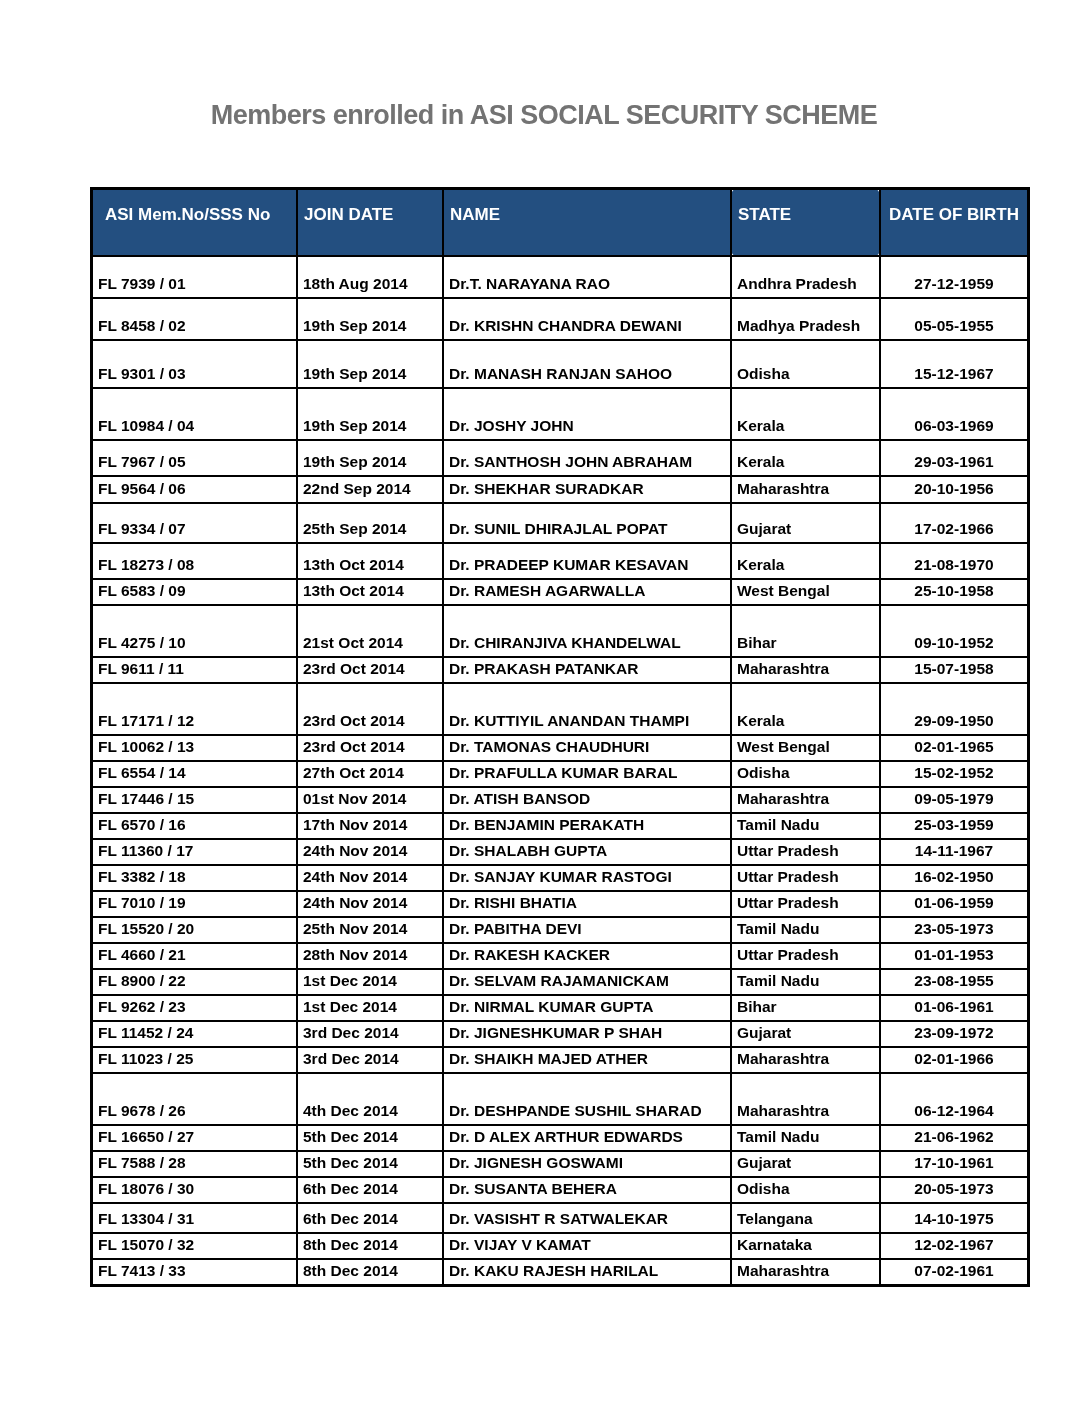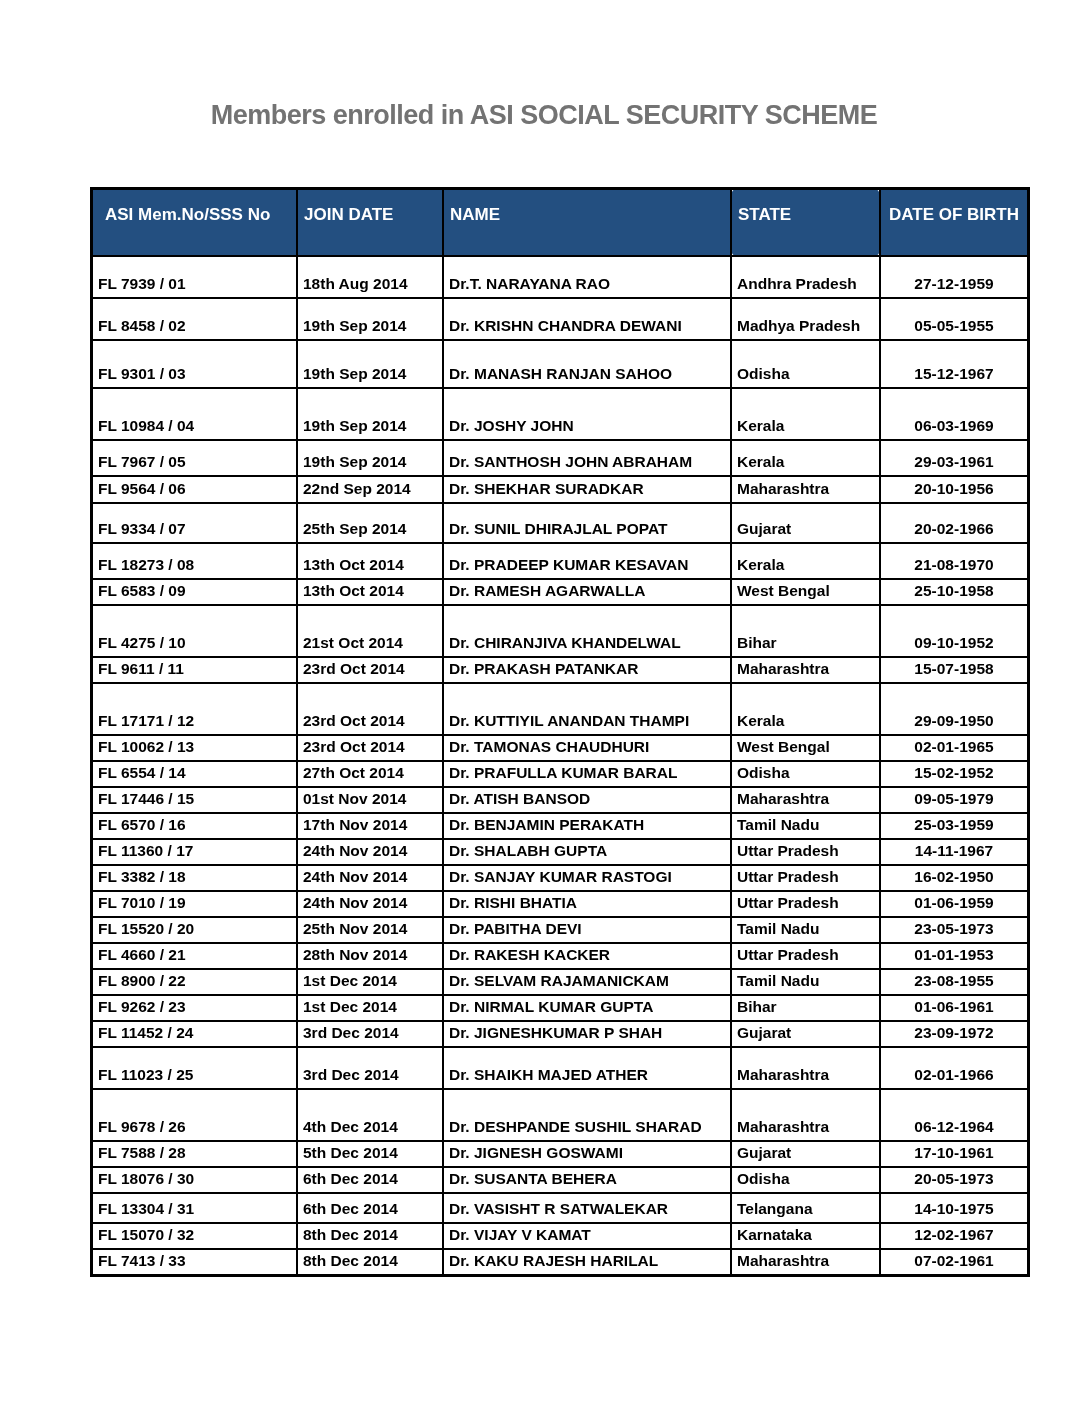--- a/index.html
+++ b/index.html
@@ -123,21 +123,21 @@
           <td class="col1">22nd Sep 2014</td>
           <td class="col2">Dr. SHEKHAR SURADKAR</td>
           <td class="col3">Maharashtra</td>
           <td class="col4">20-10-1956</td>
         </tr>
         <tr style="height: 40px;">
           <td class="col0">FL 9334 / 07</td>
           <td class="col1">25th Sep 2014</td>
           <td class="col2">Dr. SUNIL DHIRAJLAL POPAT</td>
           <td class="col3">Gujarat</td>
-          <td class="col4">20-02-1966</td>
+          <td class="col4">17-02-1966</td>
         </tr>
         <tr style="height: 36px;">
           <td class="col0">FL 18273 / 08</td>
           <td class="col1">13th Oct 2014</td>
           <td class="col2">Dr. PRADEEP KUMAR KESAVAN</td>
           <td class="col3">Kerala</td>
           <td class="col4">21-08-1970</td>
         </tr>
         <tr style="height: 26px;">
           <td class="col0">FL 6583 / 09</td>
@@ -244,33 +244,40 @@
           <td class="col3">Bihar</td>
           <td class="col4">01-06-1961</td>
         </tr>
         <tr style="height: 26px;">
           <td class="col0">FL 11452 / 24</td>
           <td class="col1">3rd Dec 2014</td>
           <td class="col2">Dr. JIGNESHKUMAR P SHAH</td>
           <td class="col3">Gujarat</td>
           <td class="col4">23-09-1972</td>
         </tr>
-        <tr style="height: 42px;">
+        <tr style="height: 26px;">
           <td class="col0">FL 11023 / 25</td>
           <td class="col1">3rd Dec 2014</td>
           <td class="col2">Dr. SHAIKH MAJED ATHER</td>
           <td class="col3">Maharashtra</td>
           <td class="col4">02-01-1966</td>
         </tr>
         <tr style="height: 52px;">
           <td class="col0">FL 9678 / 26</td>
           <td class="col1">4th Dec 2014</td>
           <td class="col2">Dr. DESHPANDE SUSHIL SHARAD</td>
           <td class="col3">Maharashtra</td>
           <td class="col4">06-12-1964</td>
+        </tr>
+        <tr style="height: 26px;">
+          <td class="col0">FL 16650 / 27</td>
+          <td class="col1">5th Dec 2014</td>
+          <td class="col2">Dr. D ALEX ARTHUR EDWARDS</td>
+          <td class="col3">Tamil Nadu</td>
+          <td class="col4">21-06-1962</td>
         </tr>
         <tr style="height: 26px;">
           <td class="col0">FL 7588 / 28</td>
           <td class="col1">5th Dec 2014</td>
           <td class="col2">Dr. JIGNESH GOSWAMI</td>
           <td class="col3">Gujarat</td>
           <td class="col4">17-10-1961</td>
         </tr>
         <tr style="height: 26px;">
           <td class="col0">FL 18076 / 30</td>

